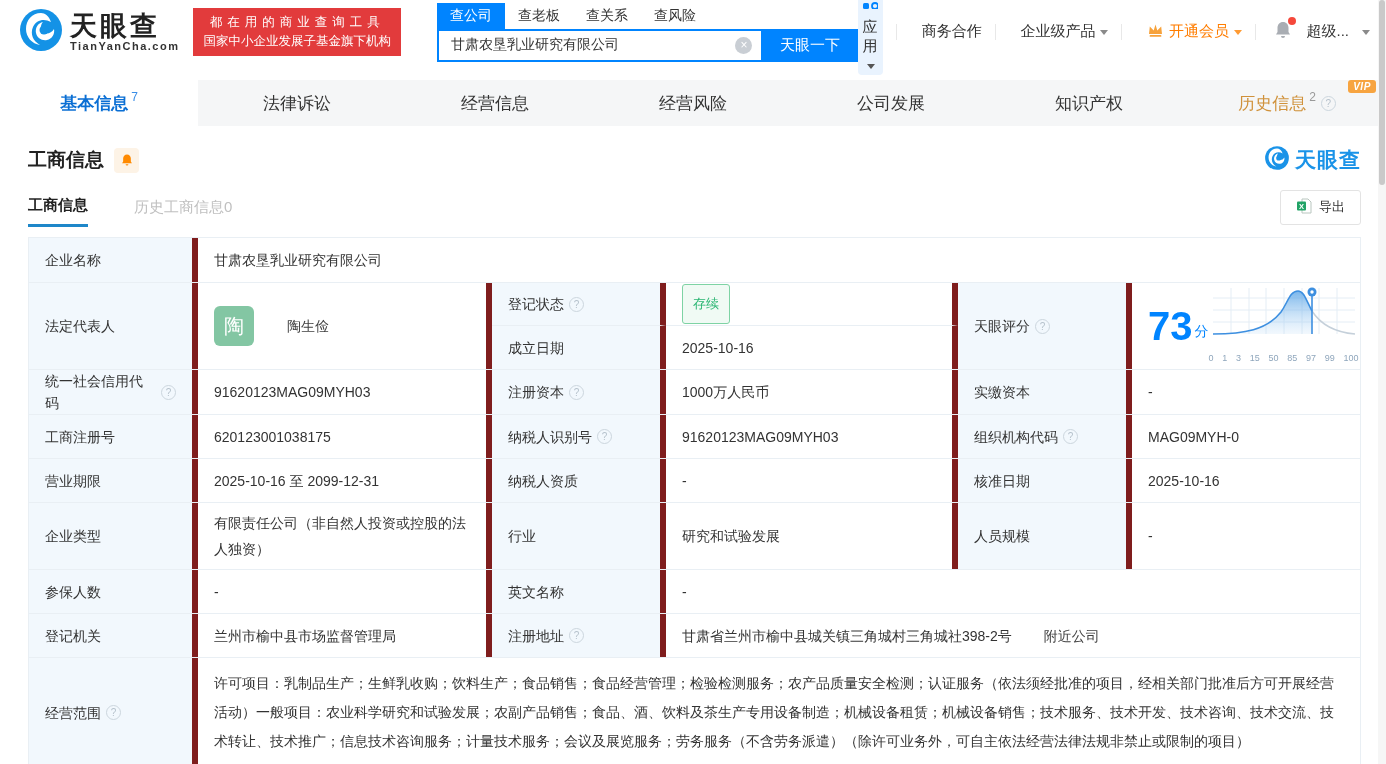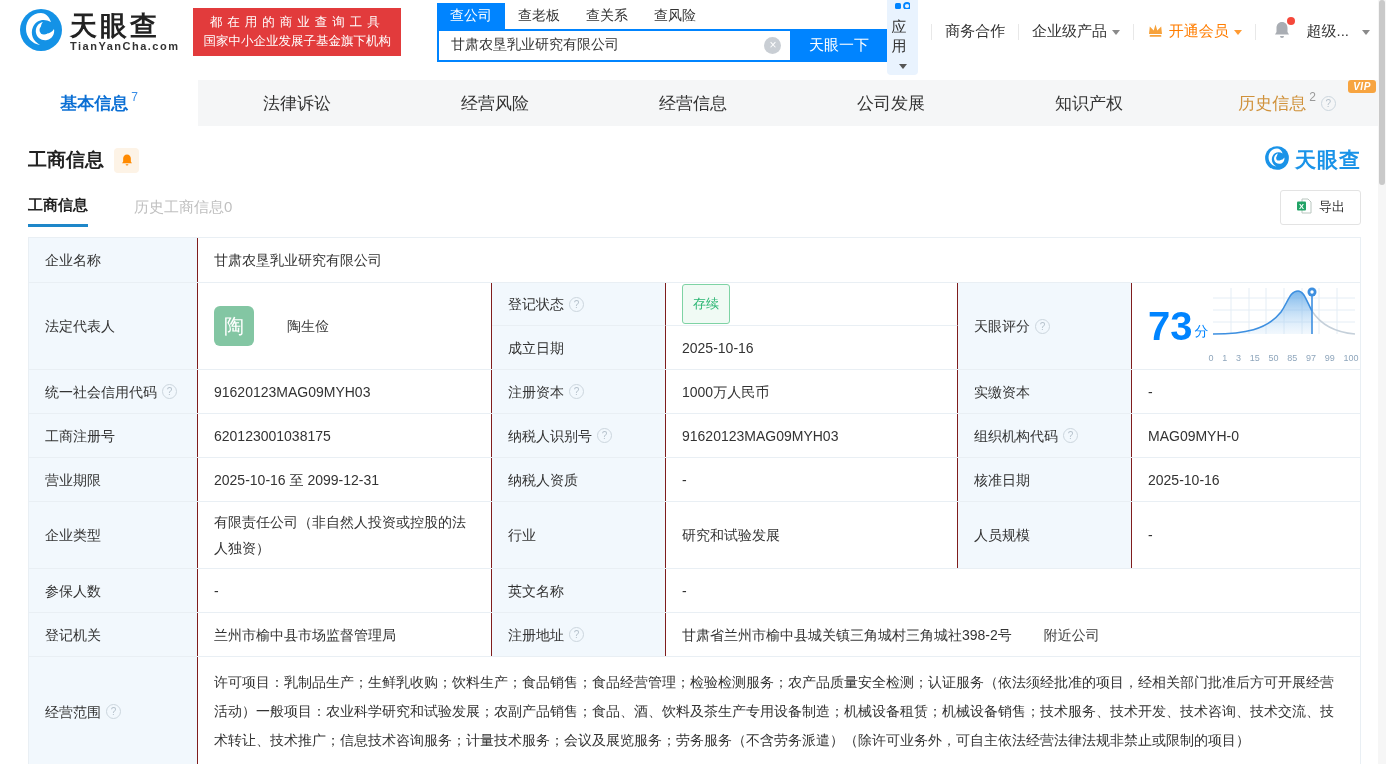--- a/index.html
+++ b/index.html
@@ -26,21 +26,21 @@
      padding:0 34px 0 12px; font-size:14px; color:#333; font-family:inherit; }
   .clear-ic { position:absolute; right:106px; top:8px; width:17px; height:17px; border-radius:50%;
      background:#c9ced4; color:#fff; font-size:12px; line-height:17px; text-align:center; cursor:pointer; }
   .clear-ic::after { content:"×"; }
   .search-btn { width:97px; background:#0084ff; color:#fff; font-size:15px; border:none; cursor:pointer; font-family:inherit; }
 
   .top-menu { margin-left:auto; display:flex; align-items:center; padding-right:16px; }
   .tm-divider { width:1px; height:16px; background:#e8e8e8; margin:0 13px; }
   .apps-btn { display:flex; align-items:center; gap:6px; background:#e9f3fe; border-radius:4px;
      padding:6px 4px; font-size:15px; color:#333; cursor:pointer;flex-direction:column; }
-  .tm-item { display:flex; align-items:center; gap:5px; font-size:15px; color:#333; cursor:pointer; white-space:nowrap; }
+  .tm-item { display:flex; align-items:center; gap:5px; font-size:15px; color:#333; cursor:pointer; white-space:nowrap;margin-left:12px; }
   .tm-item.vip { color:#ff7d00; }
   .caret { width:0; height:0; border-left:4px solid transparent; border-right:4px solid transparent;
      border-top:5px solid #8a8a8a; display:inline-block; margin-top:2px; }
   .caret.blue-dk { border-top-color:#555; }
   .caret.orange { border-top-color:#ff9b33; }
   .bell-wrap { position:relative; margin:0 4px; cursor:pointer; }
   .bell-dot { position:absolute; top:-3px; right:-3px; width:8px; height:8px; border-radius:50%; background:#f5483b; }
 
   
   .nav-tabs { margin-top:17px; height:46px; background:#f5f6f7; display:flex; }
@@ -69,21 +69,21 @@
   .subtabs { display:flex; align-items:center; padding:0 25px 0 28px; margin-top:12px; height:40px; }
   .subtab { font-size:15px; cursor:pointer; height:40px; display:flex; align-items:center; }
   .subtab.active { color:#222; font-weight:bold; border-bottom:3px solid #1e87c9; }
   .subtab.muted { margin-left:46px; color:#c0c0c0; }
   .export-btn { margin-left:auto; display:flex; align-items:center; gap:7px; border:1px solid #e3e3e3;
      border-radius:3px; background:#fff; padding:7px 15px; font-size:13px; color:#333; cursor:pointer; font-family:inherit; }
 
   
   .tbl { margin:10px 25px 0 28px; border:1px solid #e9eff4; border-bottom:none; }
   .row { display:grid; grid-template-columns:169px 294px 174px 292px 174px 1fr; border-bottom:1px solid #e9eff4; }
-  .cell { border-right:1px solid #7f1d1d; padding:0 16px; display:flex; align-items:center;
+  .cell { border-right:6px solid #7f1d1d; padding:0 16px; display:flex; align-items:center;
      font-size:14px; color:#333; line-height:22px; }
   .cell.last { border-right:none; }
   .lbl { background:#f2f8fd; }
   .h44 { min-height:44px; } .h43 { min-height:43px; } .h65 { min-height:65px; }
   .row2 { grid-template-rows:43px 43px; }
   .bb { border-bottom:1px solid #e9eff4; }
   .link { color:#404040; cursor:pointer; text-decoration:none;padding-left:22px; }
   .avatar { width:40px; height:40px; border-radius:6px; background:#83c6a3; color:#fff; font-size:20px;
      display:flex; align-items:center; justify-content:center; flex:none; cursor:pointer; }
   .status-badge { display:inline-block; border:1px solid #7ed3a4; background:#f0faf4; color:#2bb673;
@@ -192,24 +192,24 @@
 
   <div class="nav-tabs">
     <div class="nav-tab active">
       <span>基本信息</span>
       <span class="cnt">7</span>
     </div>
     <div class="nav-tab">
       <span>法律诉讼</span>
     </div>
     <div class="nav-tab">
+      <span>经营信息</span>
+    </div>
+    <div class="nav-tab">
       <span>经营风险</span>
-    </div>
-    <div class="nav-tab">
-      <span>经营信息</span>
     </div>
     <div class="nav-tab">
       <span>公司发展</span>
     </div>
     <div class="nav-tab">
       <span>知识产权</span>
     </div>
     <div class="nav-tab history">
       <span class="vip-badge">VIP</span>
       <span>历史信息</span>

